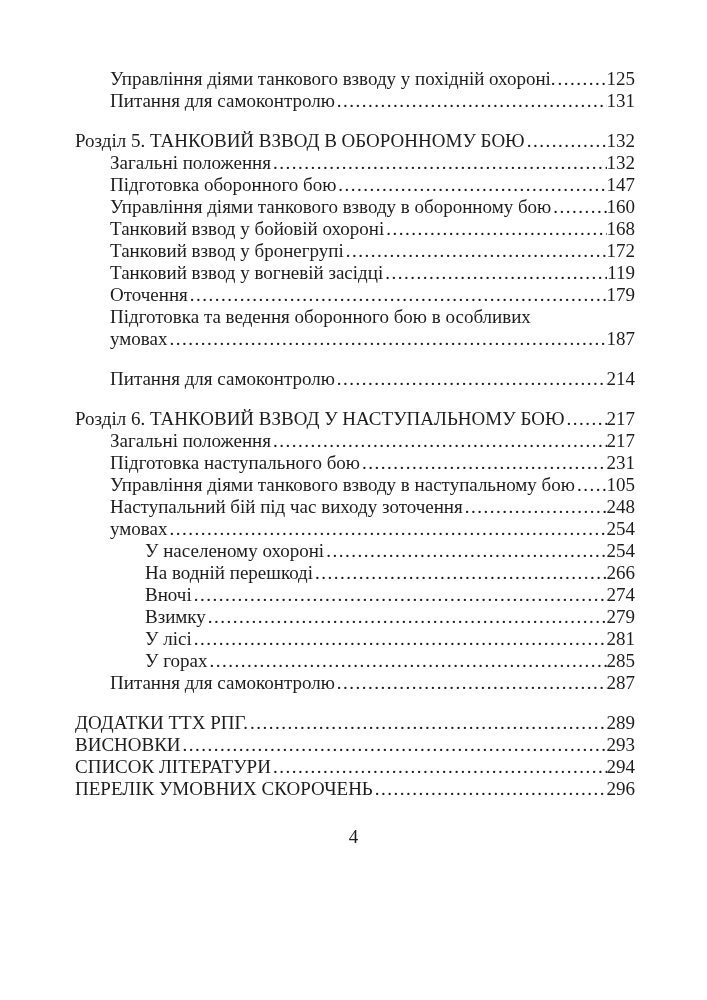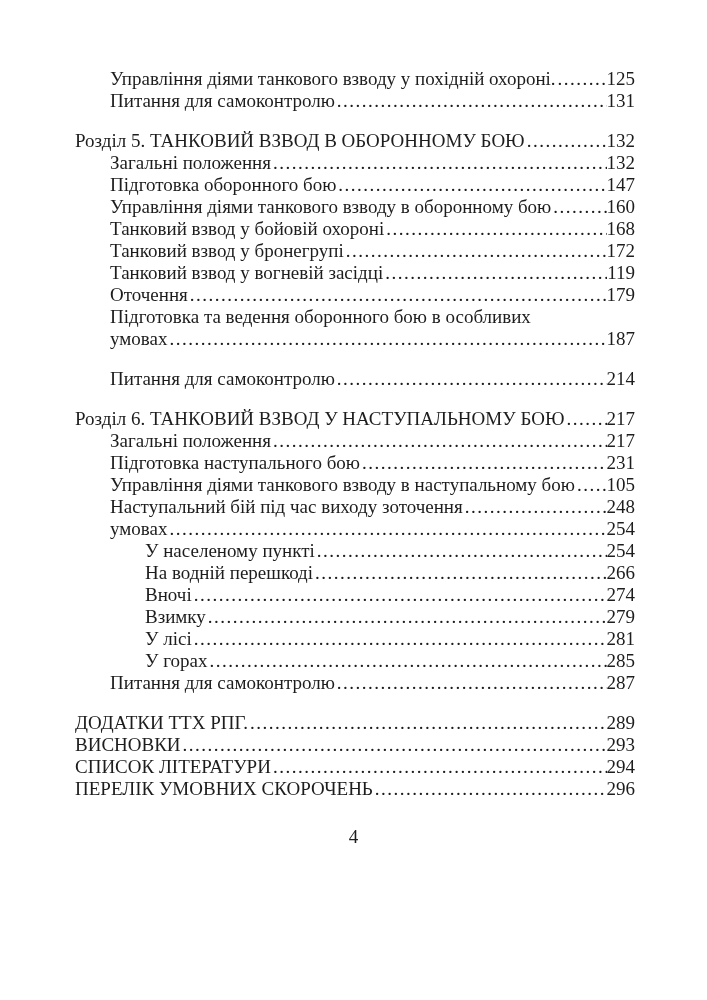--- a/index.html
+++ b/index.html
@@ -182,21 +182,21 @@
   </div>
 
 
   <div class="toc-row lvl1">
     <span class="toc-text">умовах</span>
     <span class="toc-leader"></span>
     <span class="toc-page">254</span>
   </div>
 
   <div class="toc-row lvl2">
-    <span class="toc-text">У населеному пункті</span>
+    <span class="toc-text">У населеному охороні</span>
     <span class="toc-leader"></span>
     <span class="toc-page">254</span>
   </div>
 
 
   <div class="toc-row lvl2">
     <span class="toc-text">На водній перешкоді</span>
     <span class="toc-leader"></span>
     <span class="toc-page">266</span>
   </div>

